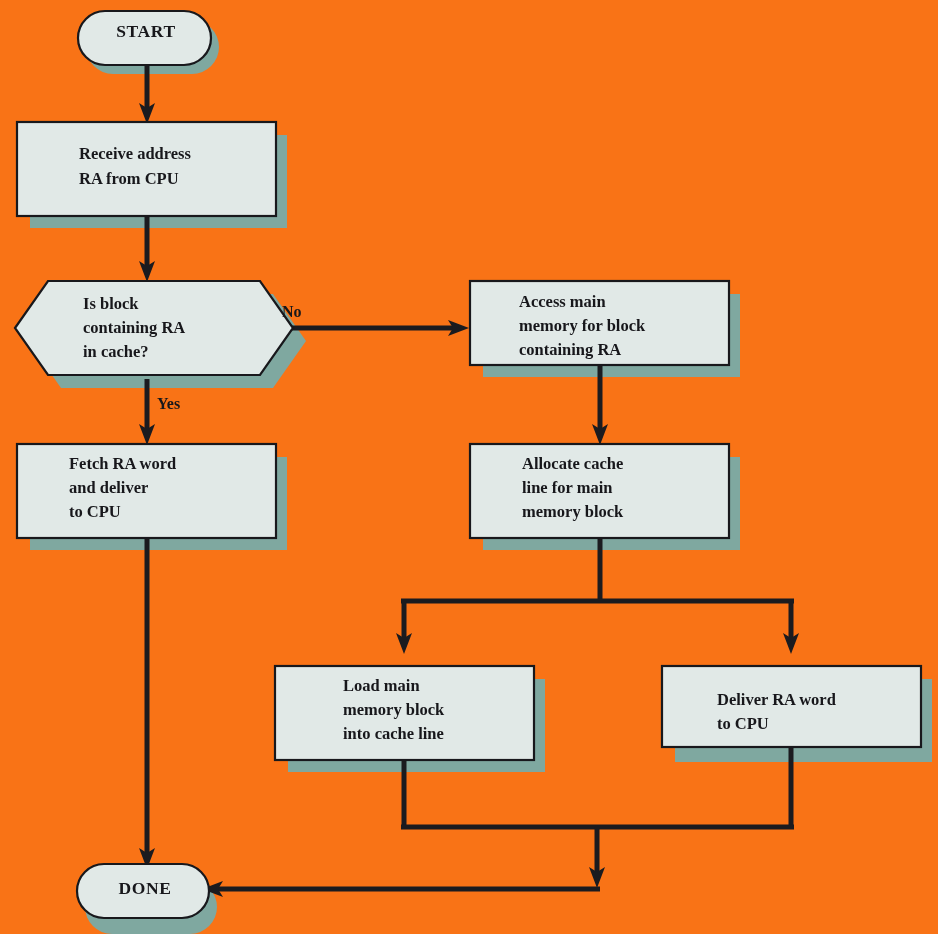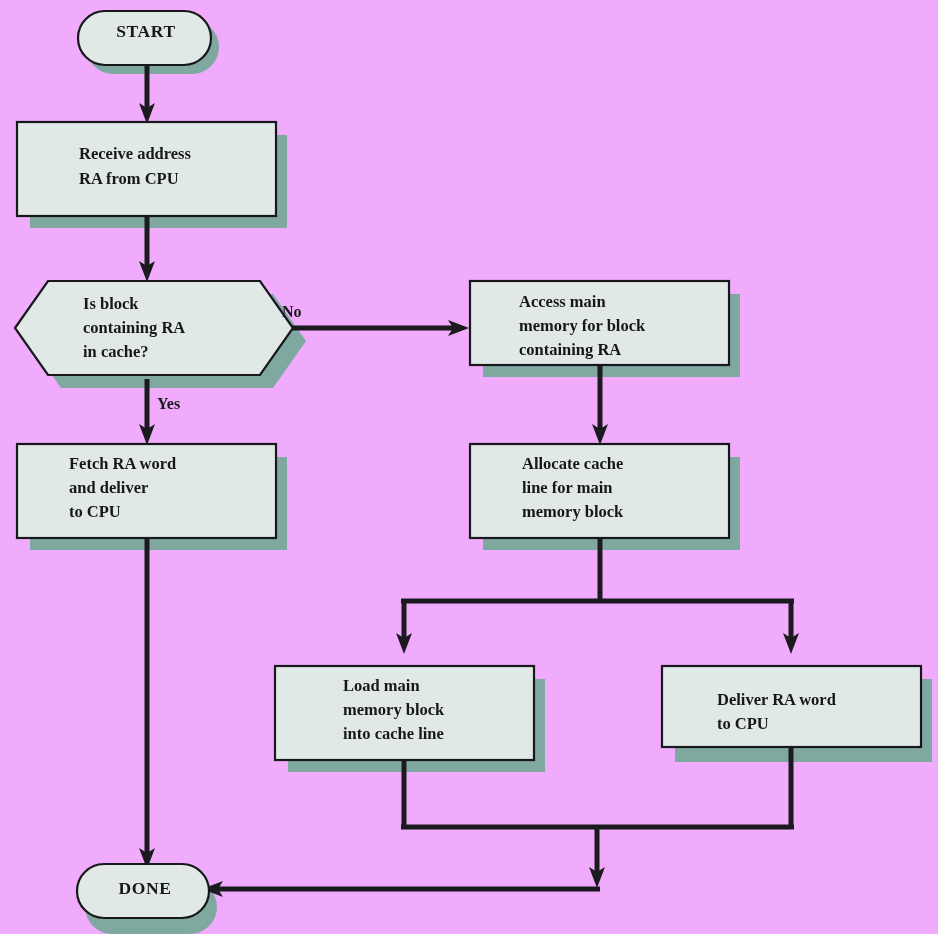--- a/index.html
+++ b/index.html
@@ -10,21 +10,21 @@
   body {
     width: 938px;
     height: 934px;
     font-family: "Liberation Serif", serif;
     overflow: hidden;
   }
   #flowchart-root {
     position: relative;
     width: 938px;
     height: 934px;
-    background: #f0abfc;
+    background: #f97316;
   }
   svg#chart-svg {
     position: absolute;
     top: 0;
     left: 0;
     width: 938px;
     height: 934px;
     display: block;
   }
   .node-shadow { fill: #7fa8a0; stroke: none; }

